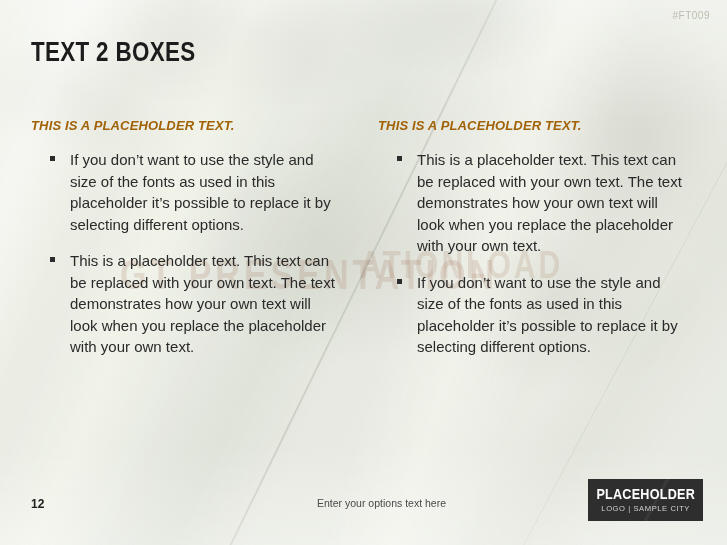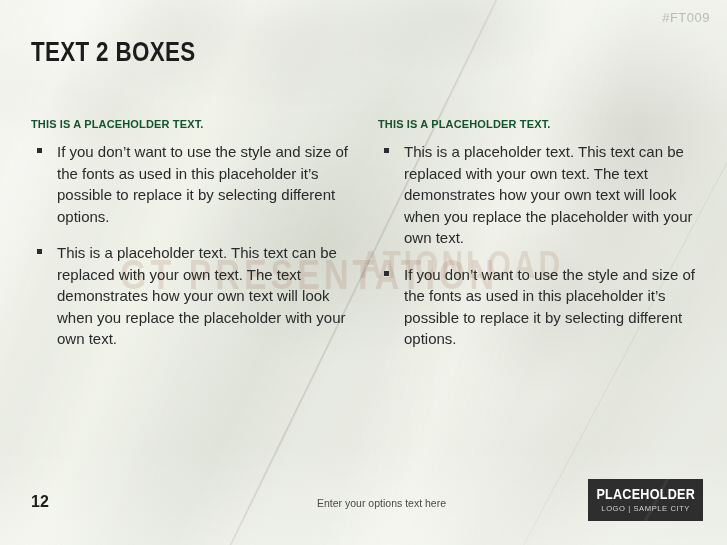--- a/index.html
+++ b/index.html
@@ -99,21 +99,21 @@
       linear-gradient(to top,    rgba(255,255,255,0.30) 0%, rgba(255,255,255,0) 18%);
   }
 
   
   .content { position: relative; z-index: 5; width: 100%; height: 100%; }
 
   .code-tag {
     position: absolute;
     right: 17px;
     top: 10px;
-    font-size: 13px;
+    font-size: 10px;
     letter-spacing: 0.5px;
     color: #b9bdb2;
     font-family: "Liberation Sans", sans-serif;
   }
 
   .title {
     position: absolute;
     left: 31px;
     top: 37px;
     font-family: "Liberation Sans", sans-serif;
@@ -139,29 +139,30 @@
 
   .col {
     position: absolute;
     top: 118px;
     width: 325px;
   }
   .col-left  { left: 31px; }
   .col-right { left: 378px; }
 
   .col-heading {
-    font-size: 11px;
+    font-size: 13px;
     font-weight: bold;
     letter-spacing: 0.15px;
-    color: #14532d;
+    color: #a16207;
     margin: 0 0 11px 0;
     white-space: nowrap;
-  }
-
-  .bullets { list-style: none; margin: 3px; padding: 0; }
+    font-style: italic;
+  }
+
+  .bullets { list-style: none; margin: 16px; padding: 0; }
 
   .bullet {
     position: relative;
     padding-left: 23px;
     margin-bottom: 15px;
     font-size: 15px;
     line-height: 21.5px;
     color: #2a2a2a;
   }
   .bullet:last-child { margin-bottom: 0; }
@@ -171,21 +172,21 @@
     top: 7px;
     width: 5px;
     height: 5px;
     background: #2c2c2c;
   }
 
   .page-number {
     position: absolute;
     left: 31px;
     bottom: 34px;
-    font-size: 16px;
+    font-size: 12px;
     font-weight: bold;
     color: #1d1d1d;
   }
 
   .footer-text {
     position: absolute;
     left: 0;
     right: 0;
     bottom: 36px;
     text-align: center;

